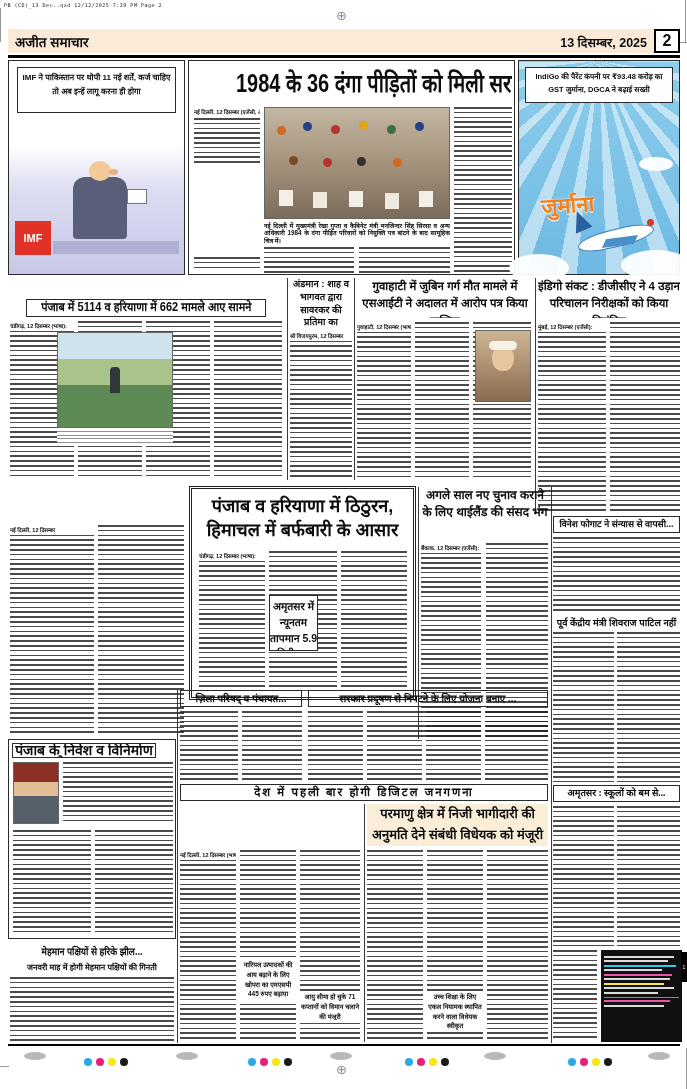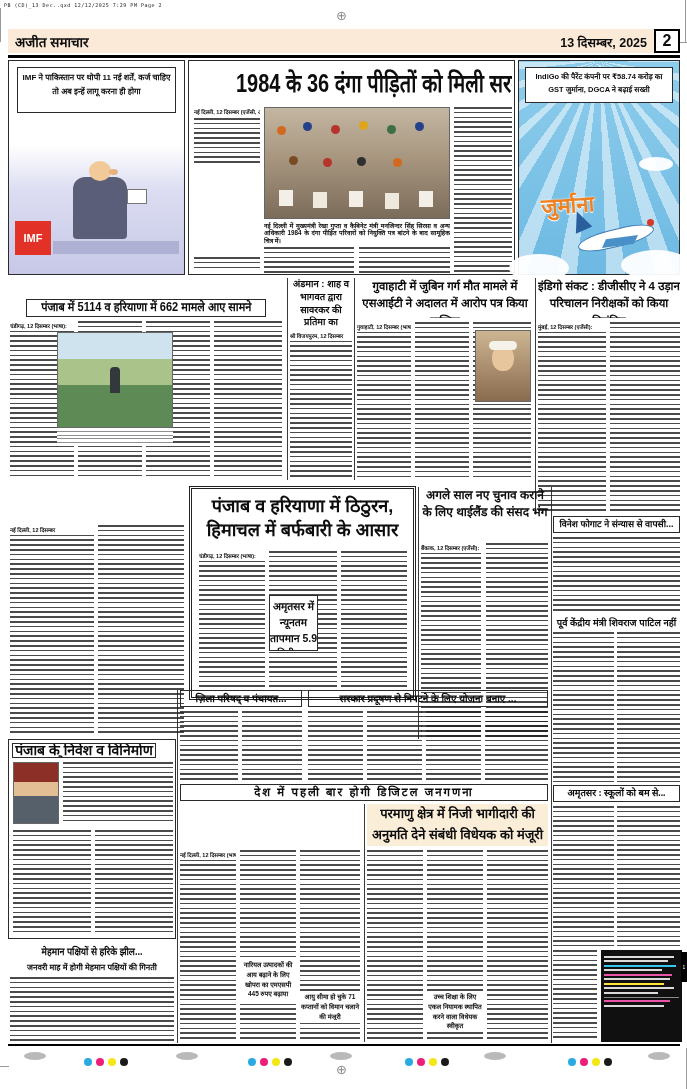--- a/index.html
+++ b/index.html
@@ -79,21 +79,21 @@
     <div class="abs cap" style="left:75px;top:161px;width:186px;height:23px;">नई दिल्ली में मुख्यमंत्री रेखा गुप्ता व कैबिनेट मंत्री मनजिन्दर सिंह सिरसा व अन्य अधिकारी 1984 के दंगा पीड़ित परिवारों को नियुक्ति पत्र बांटने के बाद सामूहिक चित्र में।</div>
     <div class="abs tl" style="left:75px;top:186px;width:90px;height:26px;"></div>
     <div class="abs tl" style="left:170px;top:186px;width:91px;height:26px;"></div>
   </div>
 
   <div class="abs bx" style="left:518px;top:60px;width:162px;height:215px;background:linear-gradient(#8ecdeb,#6db9e3);">
     <div class="abs" style="left:0;top:0;width:160px;height:213px;background:repeating-conic-gradient(from 160deg at 50% 0%,rgba(255,255,255,.5) 0 5deg,transparent 5deg 13deg);"></div>
     <div class="cloud" style="left:-10px;bottom:-8px;width:60px;height:28px;"></div>
     <div class="cloud" style="right:-12px;bottom:-6px;width:70px;height:30px;"></div>
     <div class="cloud" style="right:6px;top:96px;width:34px;height:14px;"></div>
-    <div class="abs bx" style="left:6px;top:6px;width:148px;height:36px;background:#fff;font-size:7.5px;font-weight:bold;text-align:center;line-height:1.75;padding:2px;">IndiGo की पैरेंट कंपनी पर ₹58.74 करोड़ का GST जुर्माना, DGCA ने बढ़ाई सख्ती</div>
+    <div class="abs bx" style="left:6px;top:6px;width:148px;height:36px;background:#fff;font-size:7.5px;font-weight:bold;text-align:center;line-height:1.75;padding:2px;">IndiGo की पैरेंट कंपनी पर ₹93.48 करोड़ का GST जुर्माना, DGCA ने बढ़ाई सख्ती</div>
     <div class="abs" style="left:22px;top:128px;font-size:22px;font-weight:bold;color:#f08020;transform:rotate(-4deg);text-shadow:0 1px 0 #fff,0 0 2px #fff;">जुर्माना</div>
     <div class="abs" style="left:58px;top:168px;width:76px;height:16px;background:#fff;border:1px solid #3a7ab3;border-radius:50% / 60%;transform:rotate(-14deg);"></div>
     <div class="abs" style="left:52px;top:150px;width:0;height:0;border-left:10px solid transparent;border-right:8px solid transparent;border-bottom:20px solid #2a5f9e;transform:rotate(-24deg);"></div>
     <div class="abs" style="left:86px;top:176px;width:30px;height:9px;background:#4a90c8;transform:skewX(-30deg) rotate(-8deg);"></div>
     <div class="abs" style="left:128px;top:158px;width:7px;height:7px;border-radius:50%;background:#d43a2a;"></div>
   </div>
 
   <div class="abs vr" style="left:287px;top:278px;height:202px;"></div>
   <div class="abs vr" style="left:354px;top:278px;height:202px;"></div>
   <div class="abs vr" style="left:535px;top:278px;height:236px;"></div>

